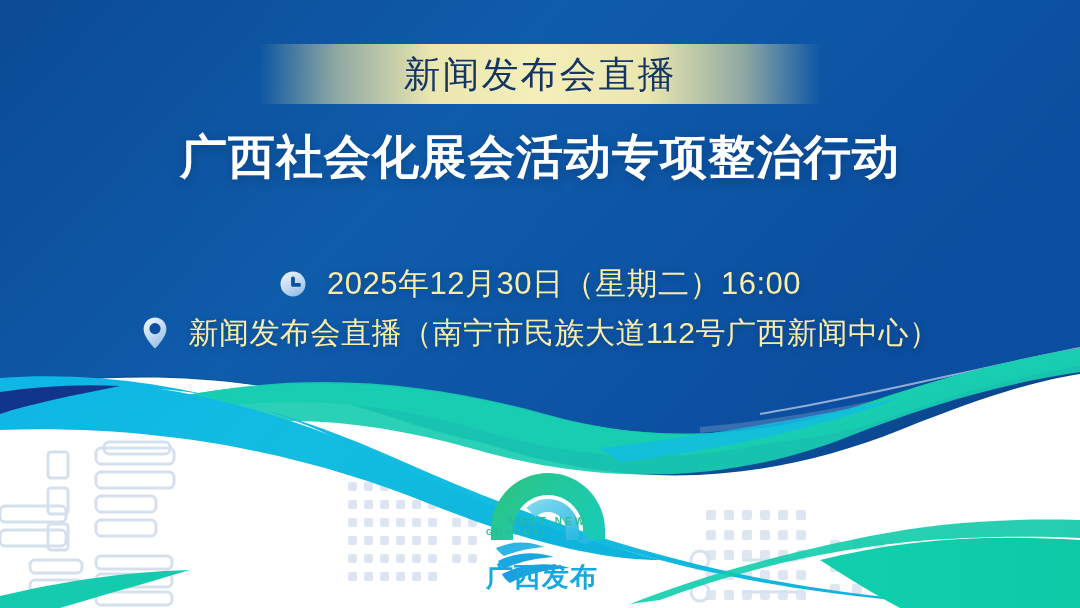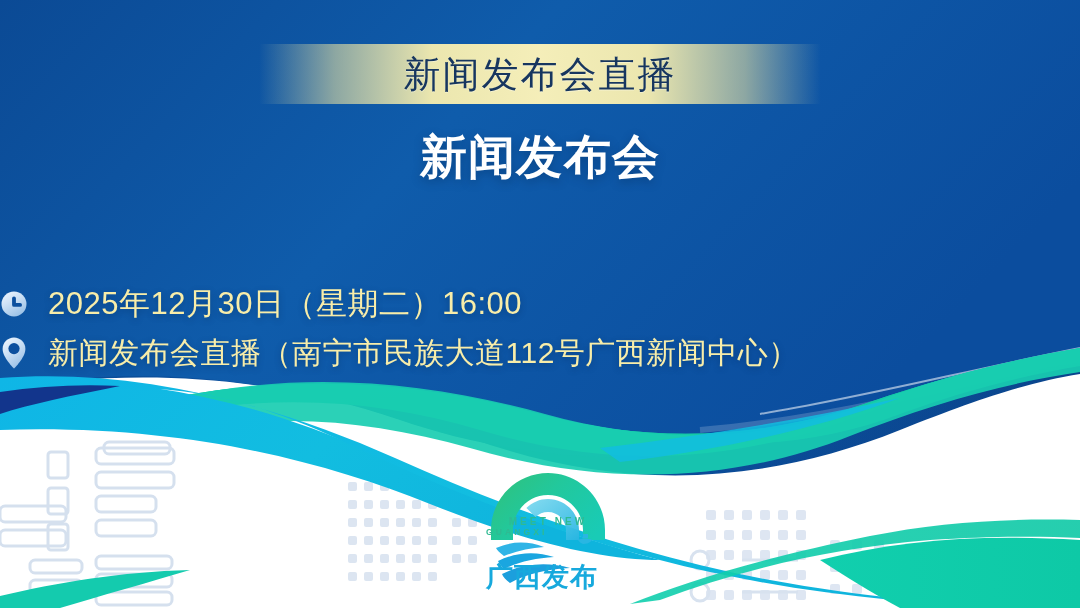--- a/index.html
+++ b/index.html
@@ -77,23 +77,22 @@
     font-weight:bold;
     color:#ffffff;
     letter-spacing:1px;
     line-height:1.22;
     text-shadow:0 3px 10px rgba(4,40,85,.40);
   }
 
   
   .info{
     position:absolute;left:0;right:0;
-    display:flex;align-items:center;
+    display:flex;align-items:center;justify-content:center;
     gap:20px;
-    margin-top:20px;
   }
   .info-date{top:268px;}
   .info-loc{top:316px;}
   .info-text{
     font-size:31px;
     color:#f8eda9;
     letter-spacing:.5px;
     line-height:1;
     white-space:nowrap;
     text-shadow:0 2px 6px rgba(5,42,90,.45);
@@ -342,21 +341,21 @@
     <path d="M600,448 C700,436 800,420 900,398 C820,428 720,450 620,462 Z" fill="#12bde0" opacity=".85"></path>
 
     <path d="M0,392 C40,386 80,384 120,386 C70,396 30,404 0,414 Z" fill="#12358c"></path>
   </svg>
 
   <div class="banner">
     <div class="banner-text">新闻发布会直播</div>
   </div>
 
   <div class="title-wrap">
-    <div class="title-line">新闻发布会</div>
+    <div class="title-line">广西社会化展会活动专项整治行动</div>
   </div>
 
   <div class="info info-date">
     <svg class="ico" width="28" height="28" viewBox="0 0 28 28">
       <defs>
         <linearGradient id="clkG" x1="0" y1="0" x2="0.6" y2="1">
           <stop offset="0%" stop-color="#f2f8ff"></stop>
           <stop offset="45%" stop-color="#cfe2f6"></stop>
           <stop offset="100%" stop-color="#9dc2e6"></stop>
         </linearGradient>

